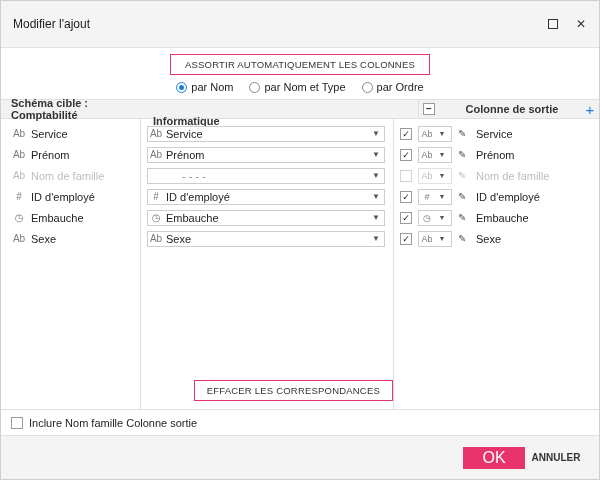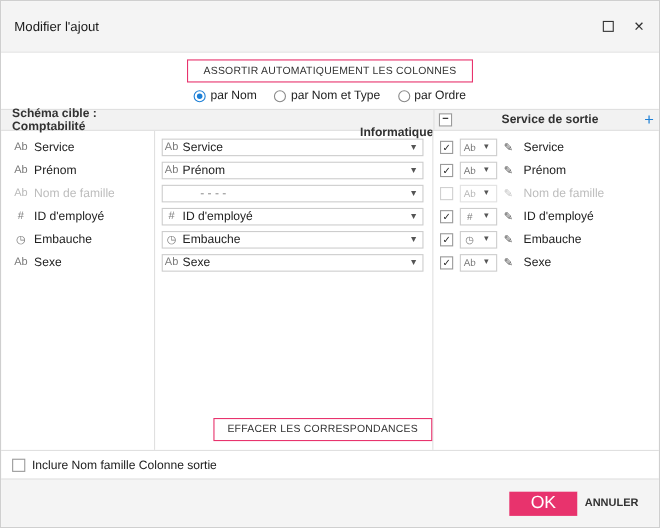--- a/index.html
+++ b/index.html
@@ -98,23 +98,24 @@
     display: flex;
     height: 20px;
     background: #f2f2f2;
     border-top: 1px solid #e0e0e0;
     border-bottom: 1px solid #e0e0e0;
     align-items: center;
     font-size: 11px;
     font-weight: bold;
     color: #333;
     flex: 0 0 auto;
+    gap: 12px;
   }
   .ch-left { width: 140px; padding-left: 10px; }
-  .ch-mid { width: 253px; text-align: right; margin-top: 23px; }
+  .ch-mid { width: 253px; text-align: left; margin-top: 23px; }
   .ch-right {
     flex: 1 1 auto;
     display: flex; align-items: center;
     border-left: 1px solid #e0e0e0;
     height: 100%;
     padding-left: 4px;
   }
   .collapse-box {
     width: 12px; height: 12px;
     border: 1px solid #9a9a9a;
@@ -336,21 +337,21 @@
         <span>par Ordre</span>
       </div>
     </div>
   </div>
 
   <div class="cols-header">
     <div class="ch-left">Schéma cible : Comptabilité</div>
     <div class="ch-mid">Informatique</div>
     <div class="ch-right">
       <span class="collapse-box">−</span>
-      <span class="ch-right-title">Service de sortie</span>
+      <span class="ch-right-title">Colonne de sortie</span>
       <span class="plus-icon">+</span>
     </div>
   </div>
 
   <div class="body">
 
     <div class="col-left">
       <div class="row">
         <span class="type-icon">Ab</span>
         <span class="lbl">Service</span>

